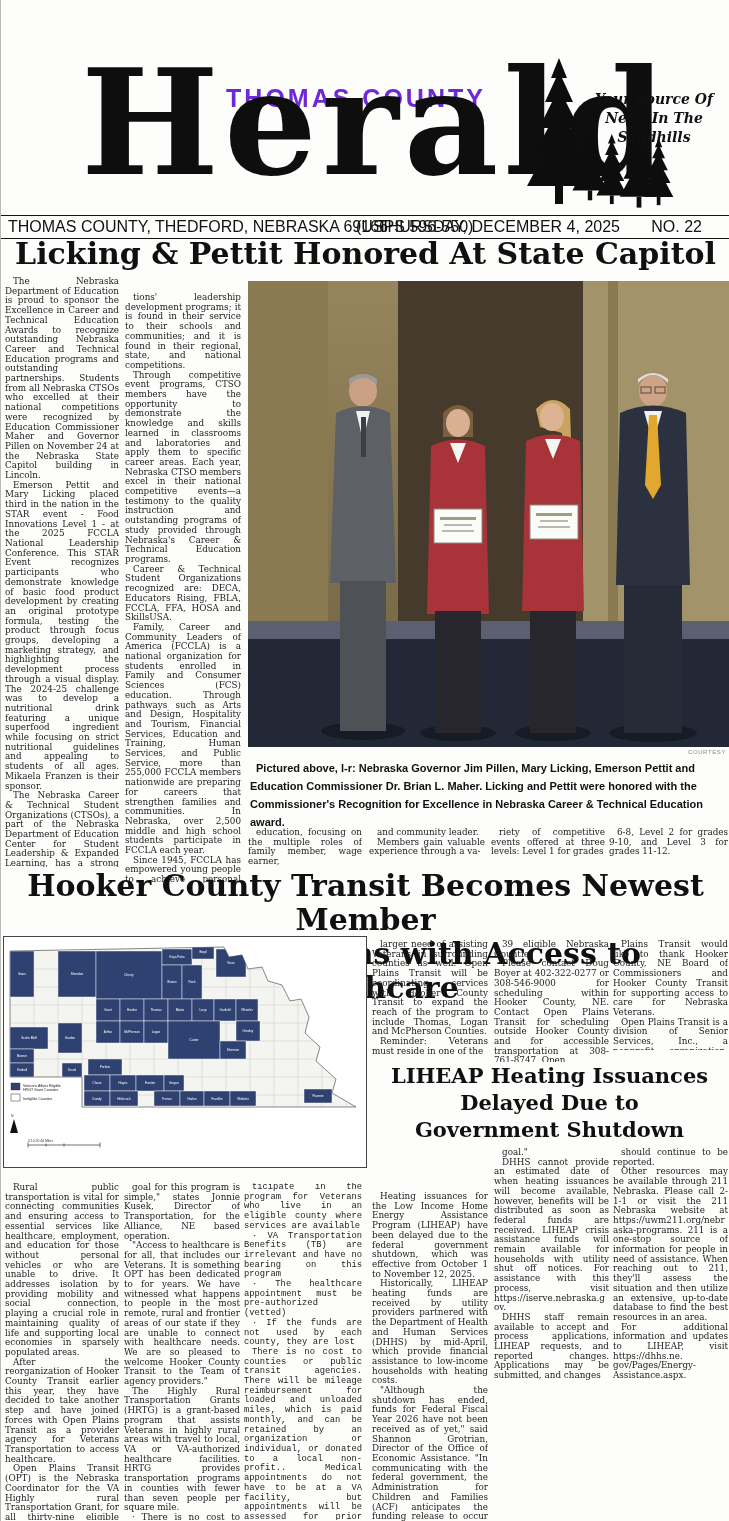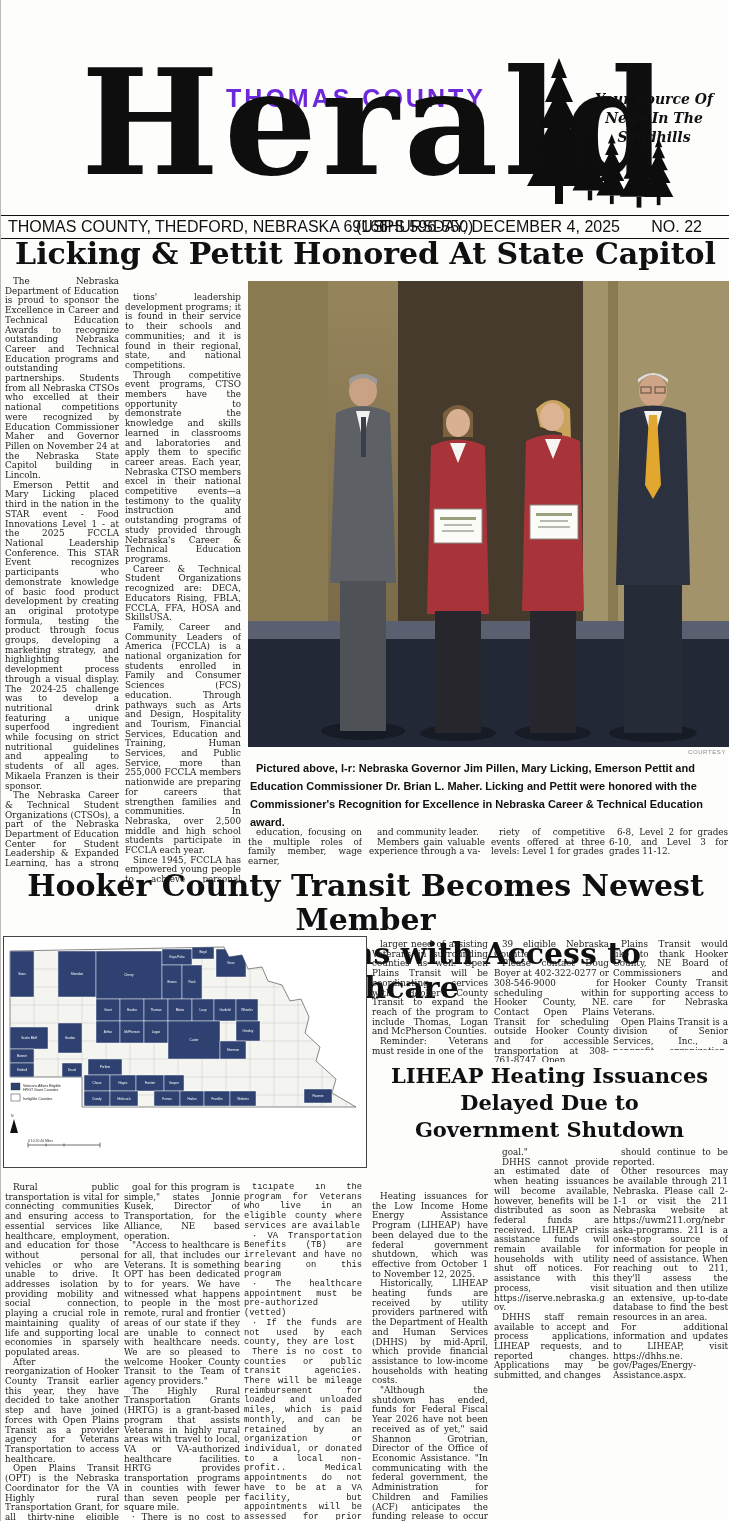--- a/index.html
+++ b/index.html
@@ -191,21 +191,21 @@
       <p>education, focusing on the multiple roles of family member, wage earner,</p>
     </div>
   <div class="bodycol cont2">
       <p>and community leader.</p>
       <p>Members gain valuable experience through a va-</p>
     </div>
   <div class="bodycol cont3">
       <p>riety of competitive events offered at three levels: Level 1 for grades</p>
     </div>
   <div class="bodycol cont4">
-      <p>6-8, Level 2 for grades 6-10, and Level 3 for grades 11-12.</p>
+      <p>6-8, Level 2 for grades 9-10, and Level 3 for grades 11-12.</p>
     </div>
 
   <h2 class="hl2">
     <div>Hooker County Transit Becomes Newest Member</div>
     <div>to  Assist Veterans with Access to Healthcare</div>
   </h2>
 
   <div class="mapbox">
     <svg id="map-svg" width="362" height="230" viewBox="0 0 362 230">
       <defs>

